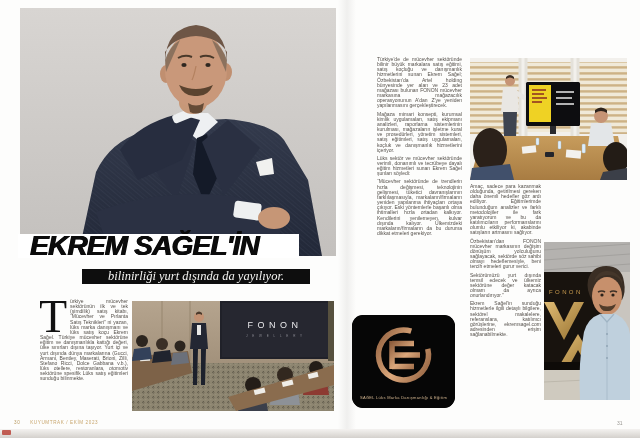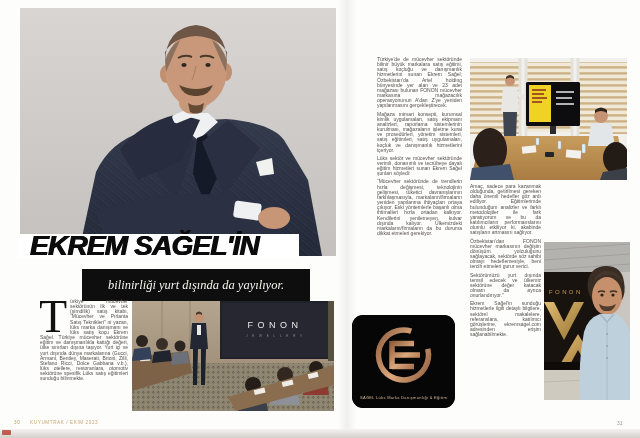--- a/index.html
+++ b/index.html
@@ -17,21 +17,21 @@
   #portrait { left:20px; top:8px; width:316px; height:248px; }
 
   #title-block { left:18px; top:234px; width:281px; height:24px; background:#ffffff; }
   #article-title {
     position:absolute; left:12px; top:-4px; white-space:nowrap;
     font-family:"Liberation Sans", sans-serif; font-style:italic; font-weight:700;
     font-size:28px; letter-spacing:-0.8px; color:#0b0b0b;
     text-shadow:0.7px 0 0 #0b0b0b, -0.4px 0 0 #0b0b0b;
   }
   #subtitle-bar {
-    left:82px; top:269px; width:228px; height:32px; background:#0e0e0e;
+    left:82px; top:269px; width:228px; height:15px; background:#0e0e0e;
     display:flex; align-items:center; justify-content:center;
   }
   #subtitle-bar span {
     font-family:"Liberation Serif", serif; font-style:italic;
     font-size:12.5px; color:#f5f5f3; white-space:nowrap;
   }
 
   .micro {
     font-size:5px; line-height:5.15px; color:#55504b; text-align:justify;
     font-family:"Liberation Sans", sans-serif;

